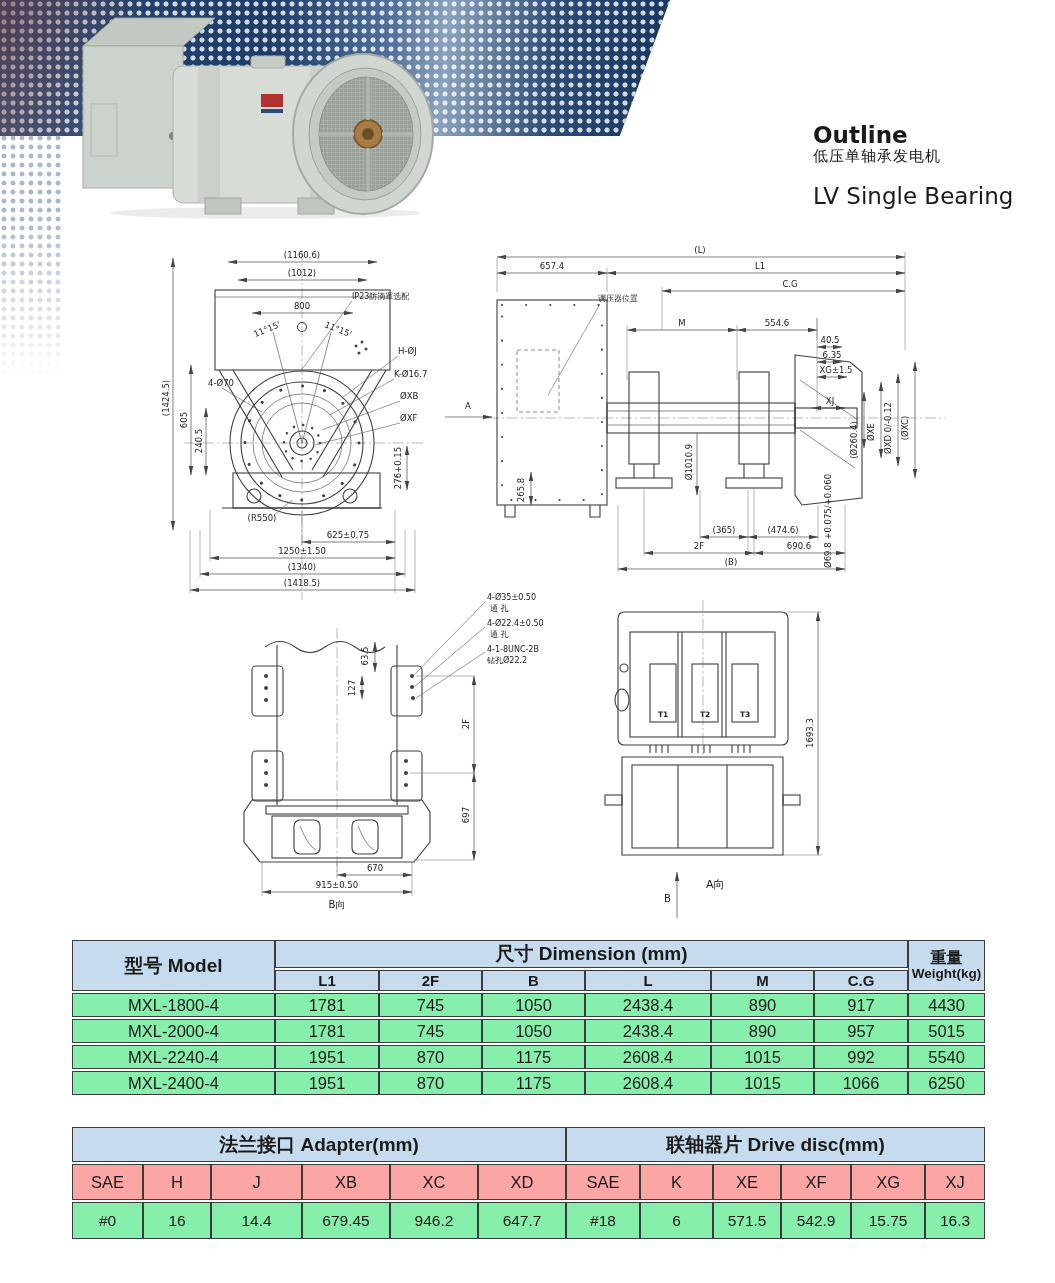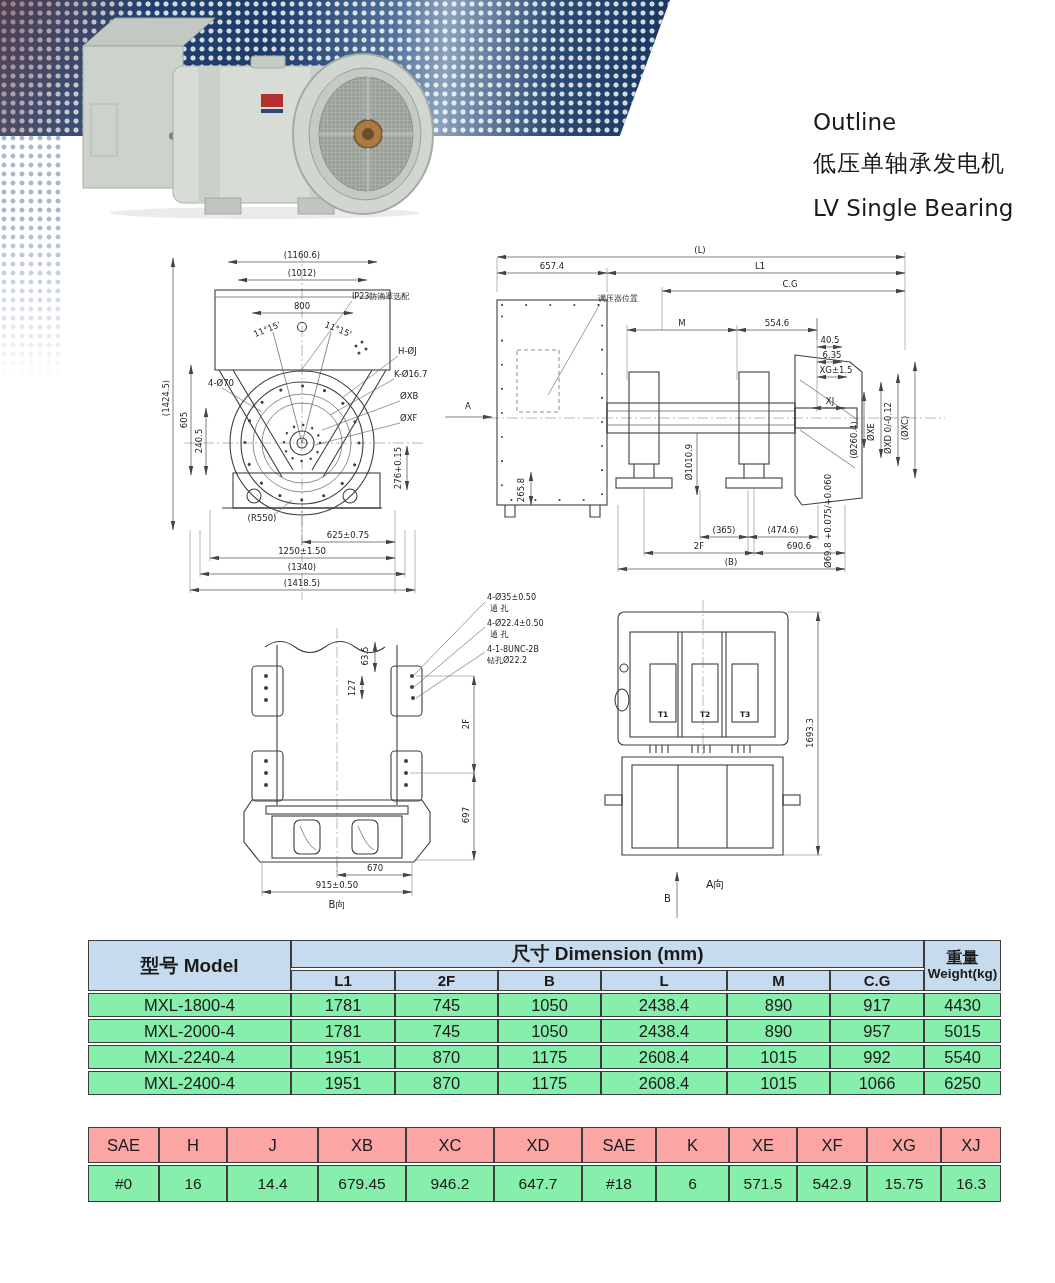--- a/index.html
+++ b/index.html
@@ -17,40 +17,40 @@
         background:linear-gradient(115deg, rgba(70,18,24,.5), rgba(70,18,24,0) 75%);z-index:1}
   .left-dots{position:absolute;left:0;top:134px;width:64px;height:268px;
         background-image:linear-gradient(to bottom, rgba(255,255,255,0) 30%, #fff 92%),
                          radial-gradient(circle at 4px 4px, rgba(95,125,165,.55) 2px, rgba(95,125,165,0) 2.9px);
         background-size:100% 100%, 9px 9px;}
 
   
   .photo{position:absolute;left:55px;top:8px;width:380px;height:212px}
   .titleblock{position:absolute;left:813px;top:106px;width:238px;line-height:1.08}
   .t-cn{font-size:27px;font-weight:bold;letter-spacing:1px}
-  .t-en{font-size:23px;font-weight:normal;margin-top:4px}
-  .s-cn{font-size:23px;letter-spacing:1px;margin-top:16px}
+  .t-en{font-size:23px;font-weight:bold;margin-top:17px}
+  .s-cn{font-size:15px;letter-spacing:1px;margin-top:0}
   .s-en{font-size:23px;margin-top:20px}
 
   
   .drawings{position:absolute;left:0;top:240px;width:1055px;height:695px}
   .ln{fill:none;stroke:#3f3f3f;stroke-width:1.1}
   .lnt{fill:none;stroke:#5a5a5a;stroke-width:.7}
   .cl{fill:none;stroke:#8a8a8a;stroke-width:.6;stroke-dasharray:11 3 2 3}
   .dim{fill:none;stroke:#4c4c4c;stroke-width:.7}
   .ext{fill:none;stroke:#7a7a7a;stroke-width:.55}
   .ldr{fill:none;stroke:#5a5a5a;stroke-width:.6}
   .dm{font:8.5px "DejaVu Sans",sans-serif;fill:#222}
   .cnote{font:8px "DejaVu Sans",sans-serif;fill:#222}
   .dots16{fill:none;stroke:#3f3f3f;stroke-width:3;stroke-linecap:round;stroke-dasharray:.1 22.3}
   .dots12{fill:none;stroke:#3f3f3f;stroke-width:2.4;stroke-linecap:round;stroke-dasharray:.1 9.4}
   .boxdots{fill:none;stroke:#3f3f3f;stroke-width:2;stroke-linecap:round;stroke-dasharray:.1 24}
 
   
-  .tbl{position:absolute;left:88px;border-collapse:separate;border-spacing:0 2px;
+  .tbl{position:absolute;left:72px;border-collapse:separate;border-spacing:0 2px;
        table-layout:fixed;width:913px;font-family:"Liberation Sans","DejaVu Sans",sans-serif}
   .tbl th,.tbl td{border:1px solid #3c3c3c;text-align:center;vertical-align:middle;padding:0;overflow:hidden}
   .tbl th{background:#c6dcee}
   .tbl td{background:#86efac;font-size:16.5px}
   .t1{top:938px}
   .t1 .hbig{font-size:19px;font-weight:bold;height:26px}
   .t1 .hcol{font-size:15px;font-weight:bold;height:19px}
   .t1 td{height:22px}
   .wt1{font-size:16px;font-weight:bold;line-height:1.05}
   .wt2{font-size:13.5px;font-weight:bold;line-height:1.05}
@@ -448,20 +448,24 @@
     <col style="width:88px">
       <col style="width:88px">
       <col style="width:74px">
       <col style="width:73px">
     <col style="width:68px">
       <col style="width:70px">
       <col style="width:74px">
       <col style="width:60px">
   </colgroup>
   <tbody>
+      <tr>
+    <th class="hgrp" colspan="6">法兰接口  Adapter(mm)</th>
+    <th class="hgrp" colspan="6">联轴器片  Drive disc(mm)</th>
+  </tr>
   <tr>
     <th class="hcol">SAE</th>
     <th class="hcol">H</th>
     <th class="hcol">J</th>
     <th class="hcol">XB</th>
     <th class="hcol">XC</th>
     <th class="hcol">XD</th>
     <th class="hcol">SAE</th>
     <th class="hcol">K</th>
     <th class="hcol">XE</th>

